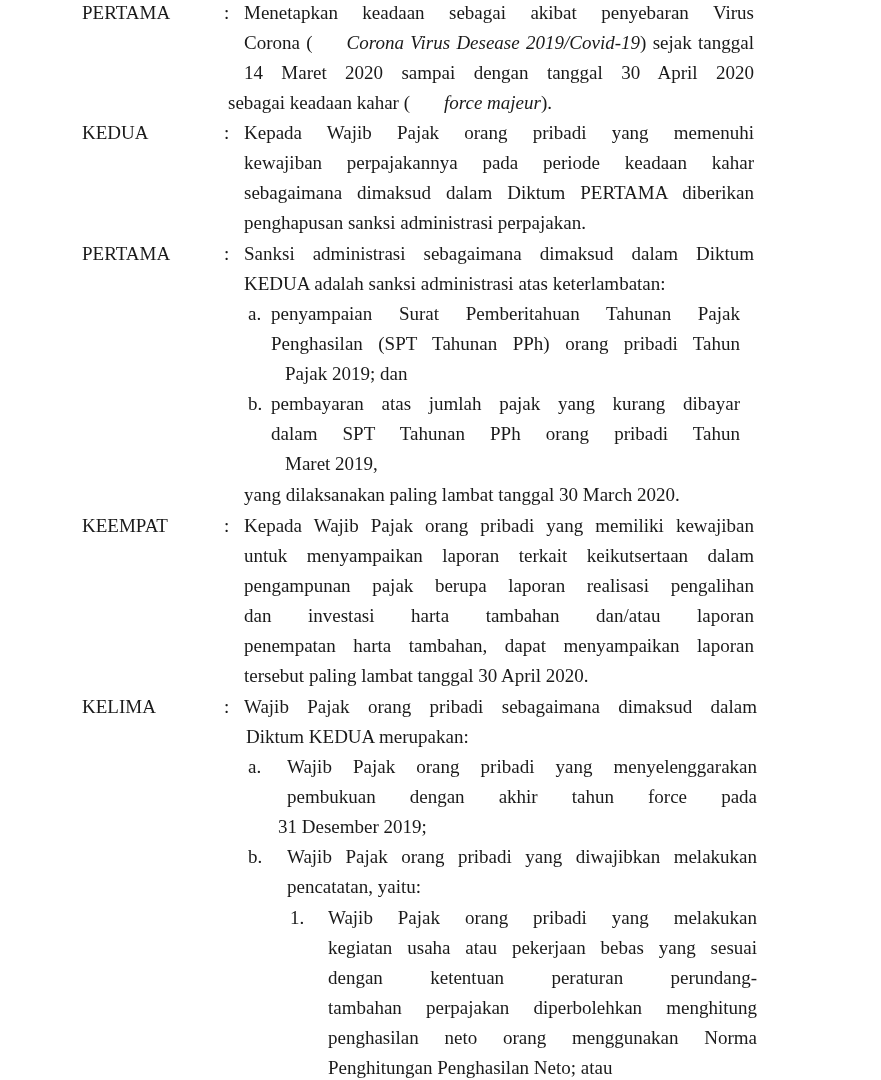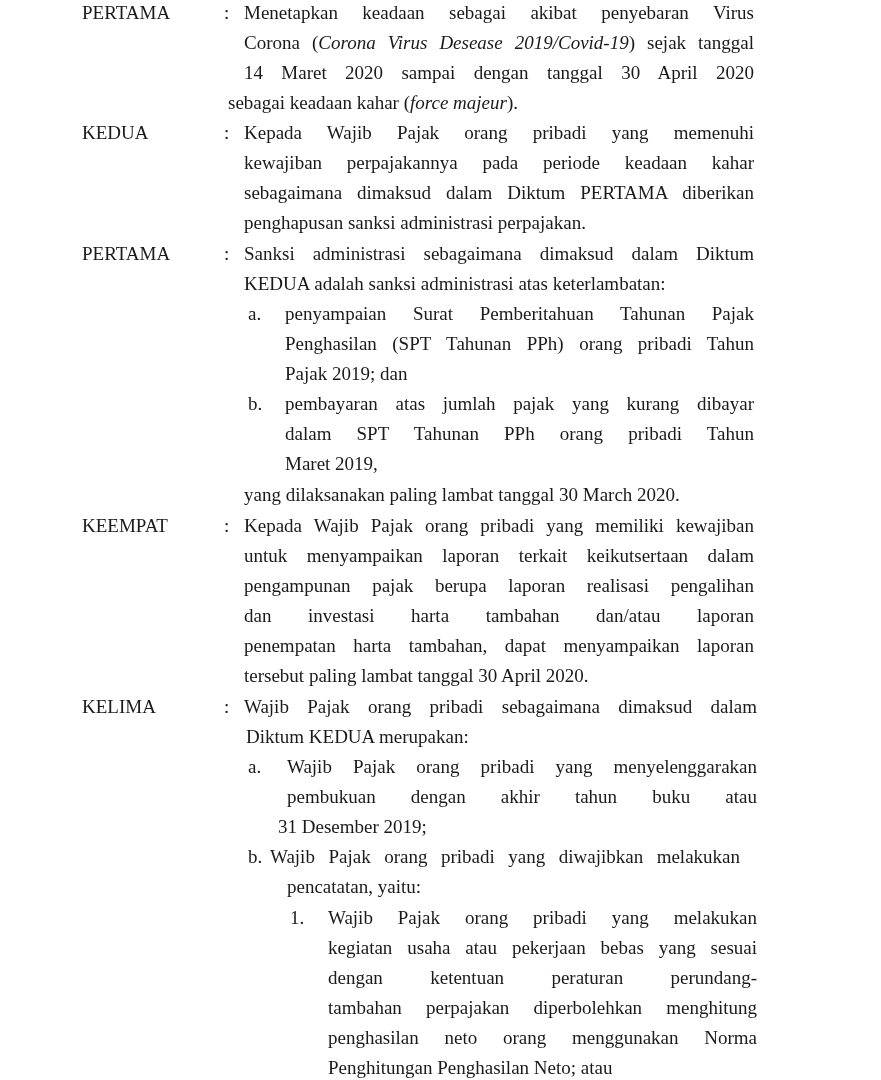--- a/index.html
+++ b/index.html
@@ -4,24 +4,24 @@
 <style>
   html, body { margin:0; padding:0; background:#ffffff; }
   body { width:881px; height:1080px; position:relative; overflow:hidden;
          font-family:"Liberation Serif", "DejaVu Serif", serif; color:#1a1a1a; font-size:19px; }
   .line { position:absolute; white-space:nowrap; line-height:30px; height:30px; }
   .lbl { left:82px; }
   .colon { left:224px; }
   .just { text-align:justify; text-align-last:justify; }
   .b1 { left:244px; width:510px; }
   .b2m { left:248px; }
-  .b2 { left:285px; width:469px; }
+  .b2 { left:271px; width:469px; }
   .b3m { left:290px; }
   .b3 { left:327px; width:429px; }
-  i { font-style:italic; }
+  i { font-style:italic;margin-left:34px; }
 </style>
 </head>
 <body>
 
 <div>
 
   <div class="line lbl" style="top:-2px">PERTAMA</div>
   <div class="line colon" style="top:-2px">:</div>
   <div class="line b1 just" style="top:-2px">Menetapkan keadaan sebagai akibat penyebaran Virus</div>
   <div class="line b1 just" style="top:28px"><span>Corona (</span><i>Corona Virus Desease 2019/Covid-19</i><span>) sejak tanggal</span></div>
@@ -57,24 +57,24 @@
   <div class="line b1 just" style="top:601px">dan investasi harta tambahan dan/atau laporan</div>
   <div class="line b1 just" style="top:631px">penempatan harta tambahan, dapat menyampaikan laporan</div>
   <div class="line" style="top:661px;left:244px">tersebut paling lambat tanggal 30 April 2020.</div>
 
   <div class="line lbl" style="top:692px">KELIMA</div>
   <div class="line colon" style="top:692px">:</div>
   <div class="line b1 just" style="top:692px;width:513px">Wajib Pajak orang pribadi sebagaimana dimaksud dalam</div>
   <div class="line" style="top:722px;left:246px">Diktum KEDUA merupakan:</div>
   <div class="line b2m" style="top:752px">a.</div>
   <div class="line b2 just" style="top:752px;left:287px;width:470px">Wajib Pajak orang pribadi yang menyelenggarakan</div>
-  <div class="line b2 just" style="top:782px;left:287px;width:470px">pembukuan dengan akhir tahun buku atau</div>
+  <div class="line b2 just" style="top:782px;left:287px;width:470px">pembukuan dengan akhir tahun force pada</div>
   <div class="line" style="top:812px;left:278px">31 Desember 2019;</div>
   <div class="line b2m" style="top:842px">b.</div>
-  <div class="line b2 just" style="top:842px;left:270px;width:470px">Wajib Pajak orang pribadi yang diwajibkan melakukan</div>
+  <div class="line b2 just" style="top:842px;left:287px;width:470px">Wajib Pajak orang pribadi yang diwajibkan melakukan</div>
   <div class="line" style="top:872px;left:287px">pencatatan, yaitu:</div>
   <div class="line b3m" style="top:903px">1.</div>
   <div class="line b3 just" style="top:903px;left:328px">Wajib Pajak orang pribadi yang melakukan</div>
   <div class="line b3 just" style="top:933px;left:328px">kegiatan usaha atau pekerjaan bebas yang sesuai</div>
   <div class="line b3 just" style="top:963px;left:328px">dengan ketentuan peraturan perundang-</div>
   <div class="line b3 just" style="top:993px;left:328px">tambahan perpajakan diperbolehkan menghitung</div>
   <div class="line b3 just" style="top:1023px;left:328px">penghasilan neto orang menggunakan Norma</div>
   <div class="line" style="top:1053px;left:328px">Penghitungan Penghasilan Neto; atau</div>
 </div>
 

